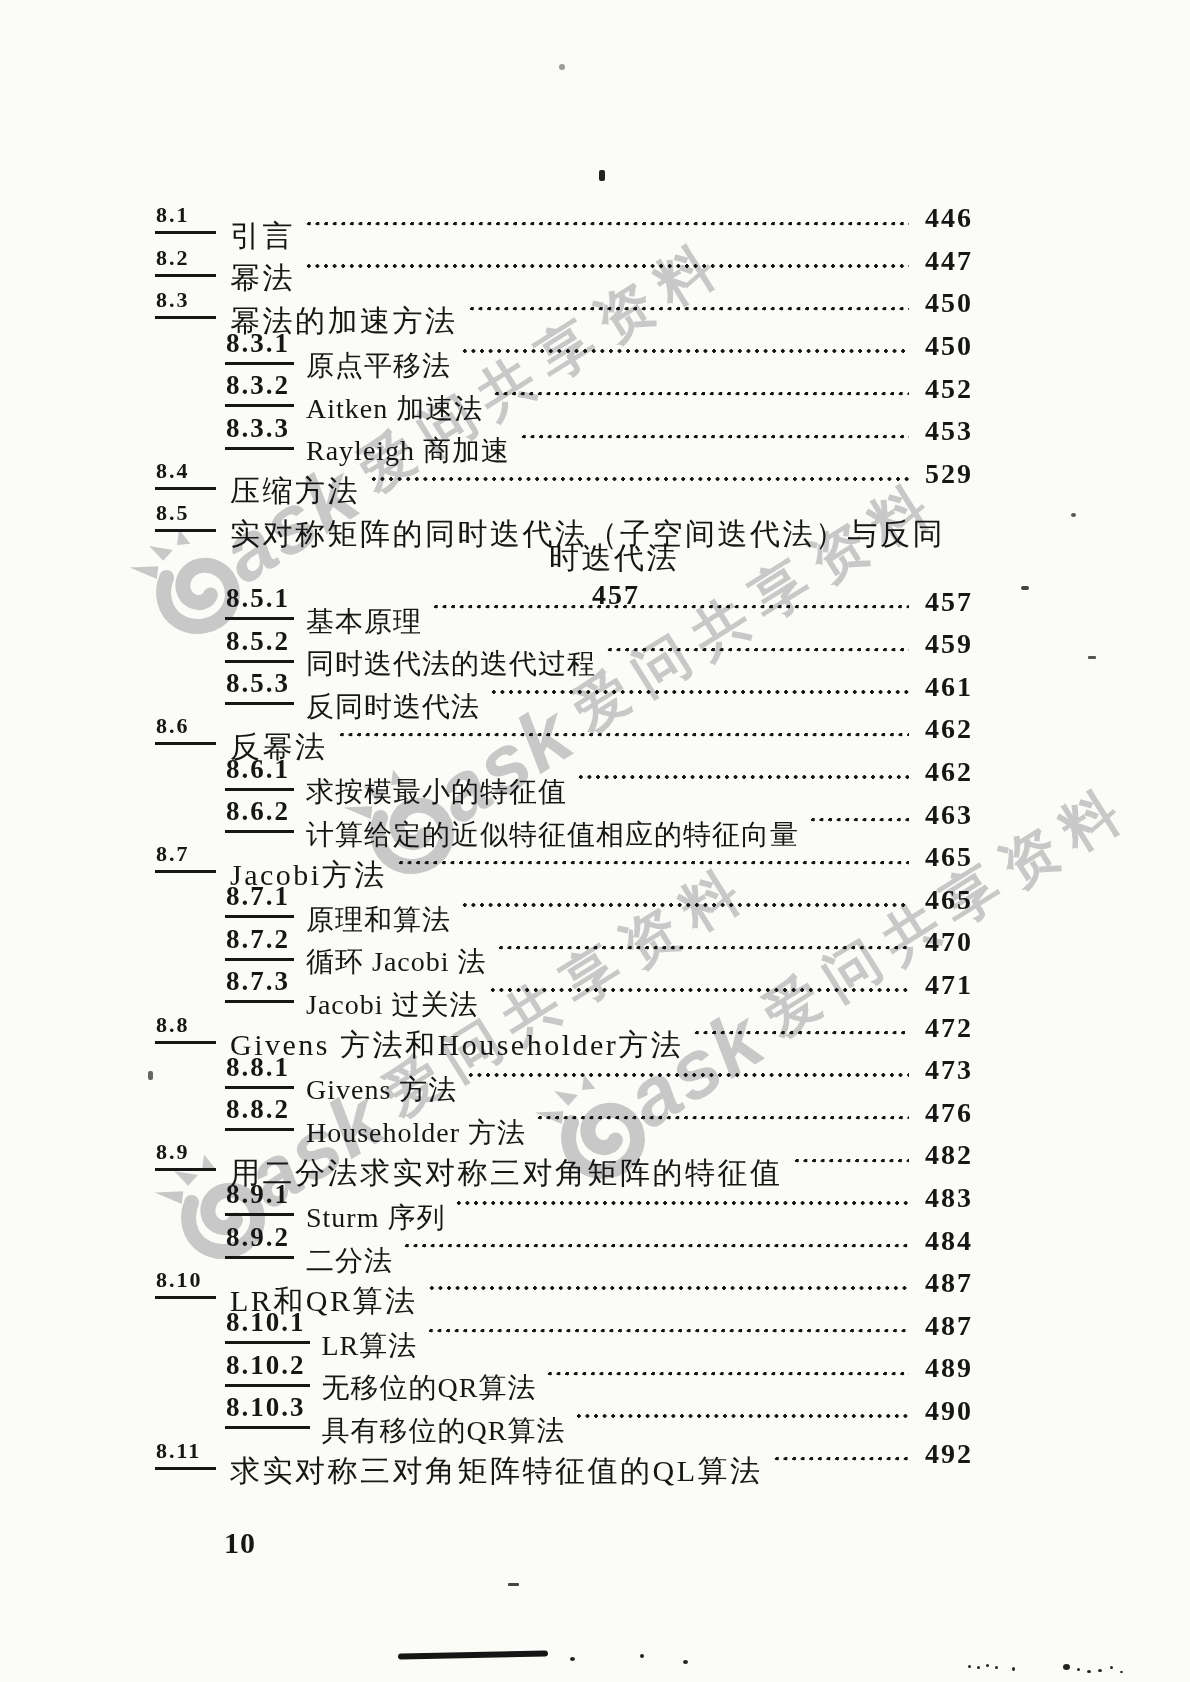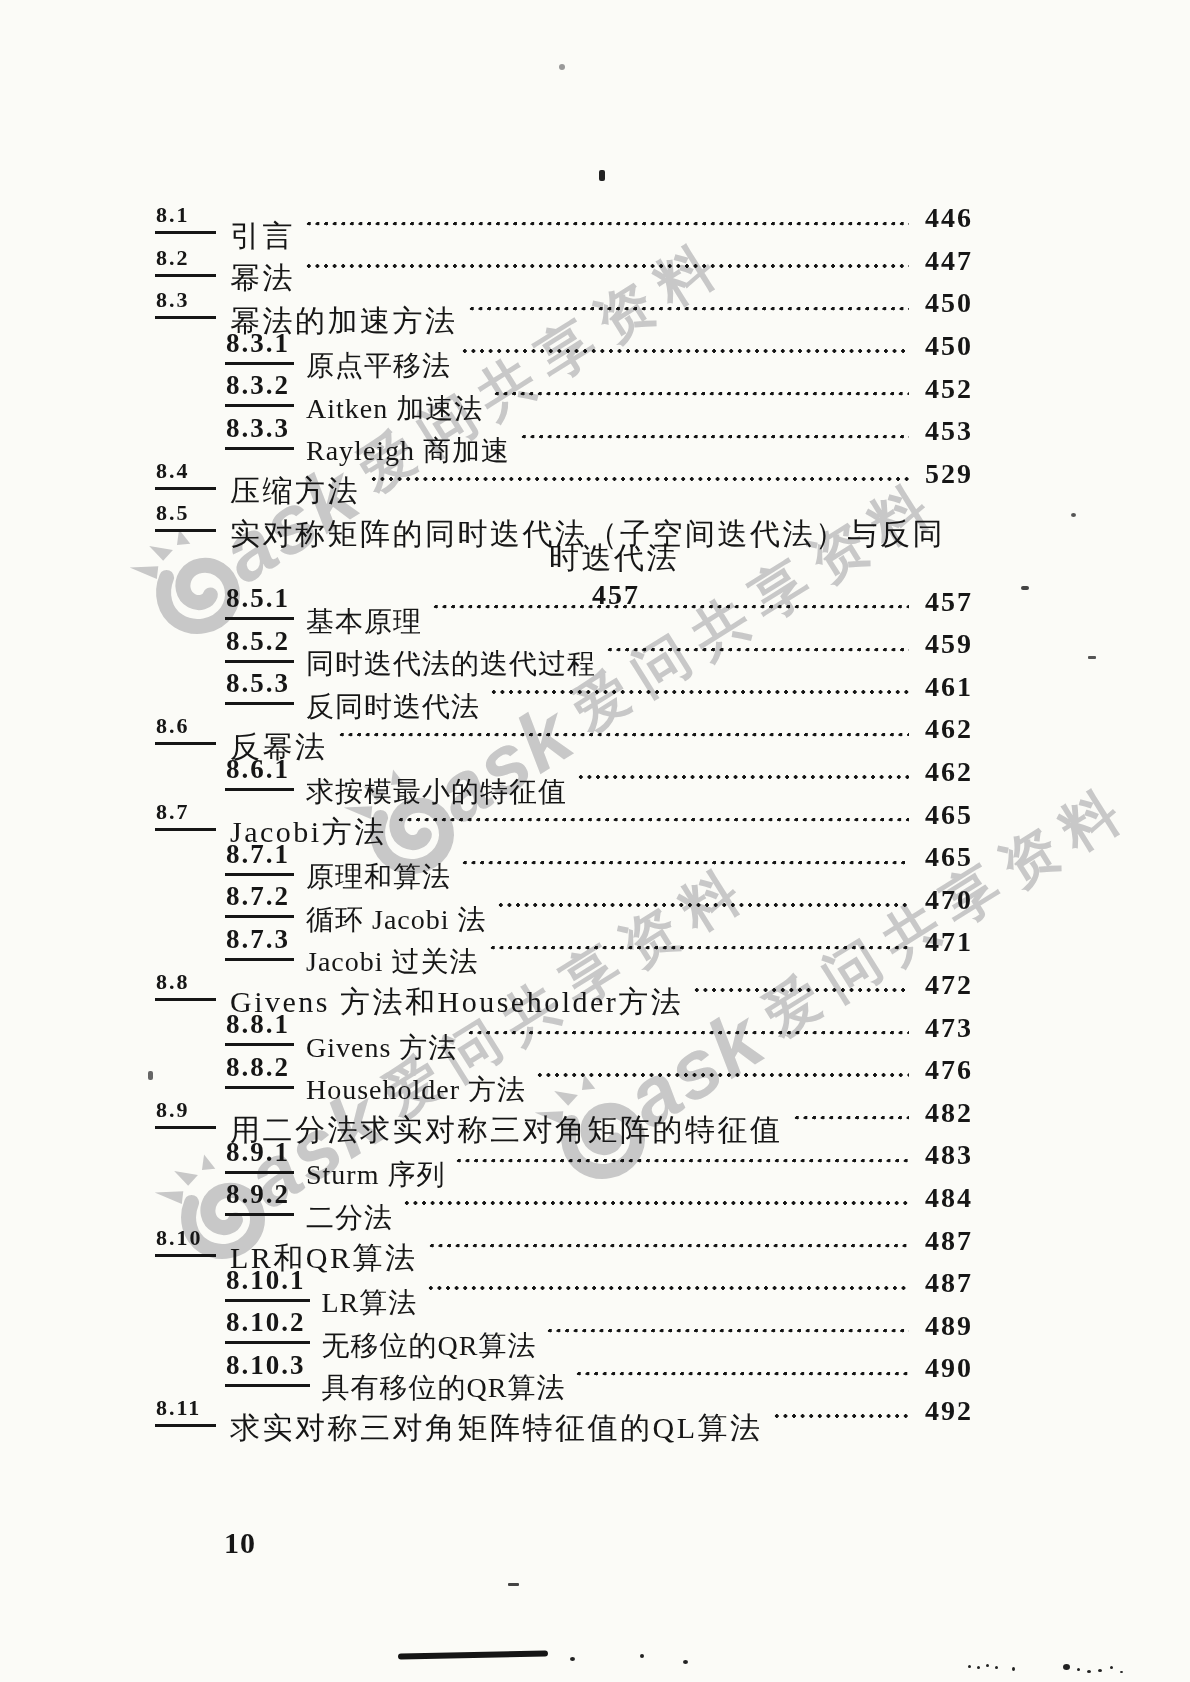--- a/index.html
+++ b/index.html
@@ -161,20 +161,26 @@
       <span class="title">反幂法</span>
       <span class="leader"></span>
       <span class="pg">462</span>
     </div>
       <div class="row sub">
       <span class="num">8.6.1</span>
       <span class="title">求按模最小的特征值</span>
       <span class="leader"></span>
       <span class="pg">462</span>
     </div>
+      <div class="row sub">
+      <span class="num">8.6.2</span>
+      <span class="title">计算给定的近似特征值相应的特征向量</span>
+      <span class="leader"></span>
+      <span class="pg">463</span>
+    </div>
       <div class="row sec">
       <span class="num">8.7</span>
       <span class="title">Jacobi方法</span>
       <span class="leader"></span>
       <span class="pg">465</span>
     </div>
       <div class="row sub">
       <span class="num">8.7.1</span>
       <span class="title">原理和算法</span>
       <span class="leader"></span>

